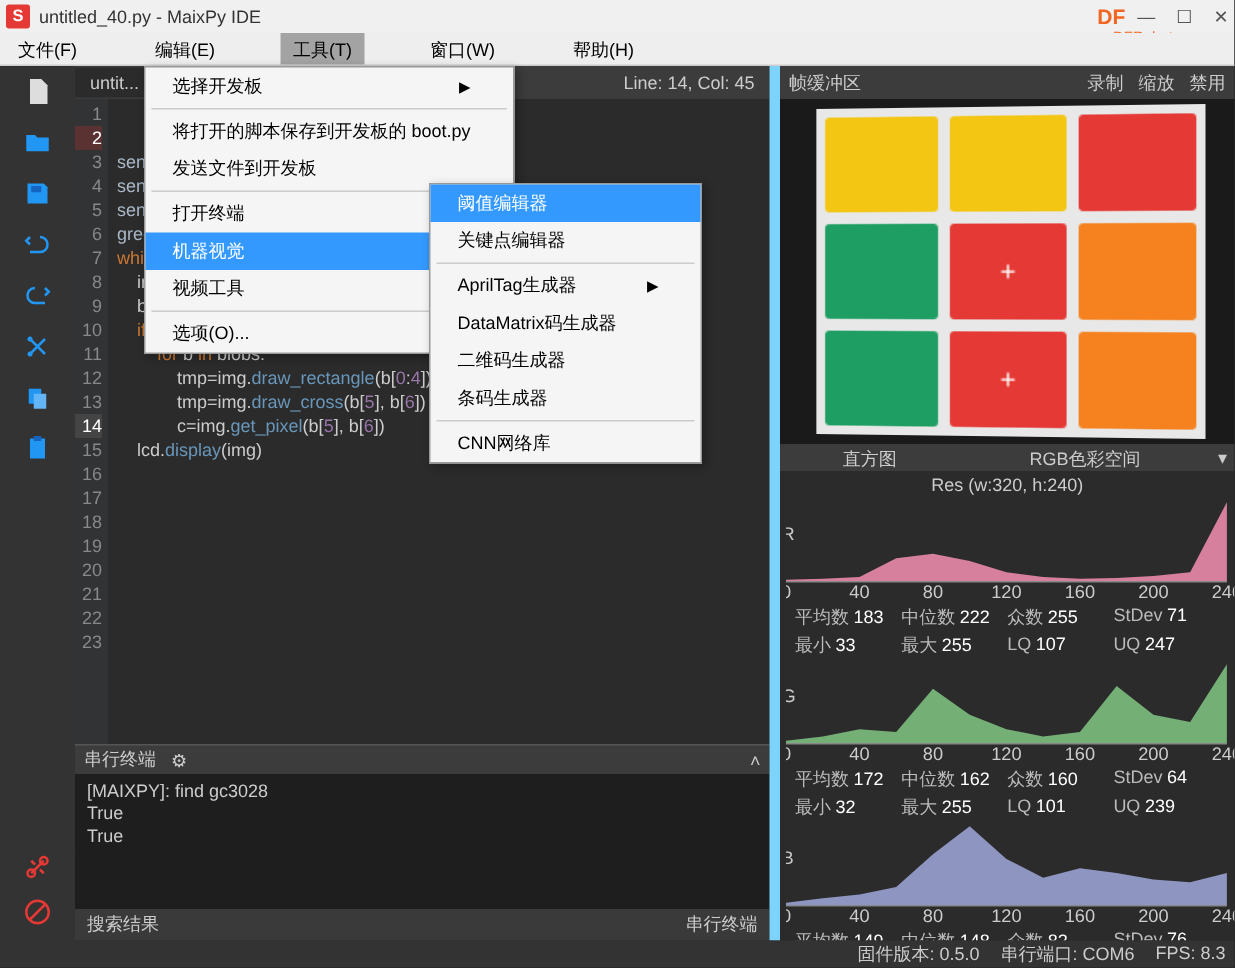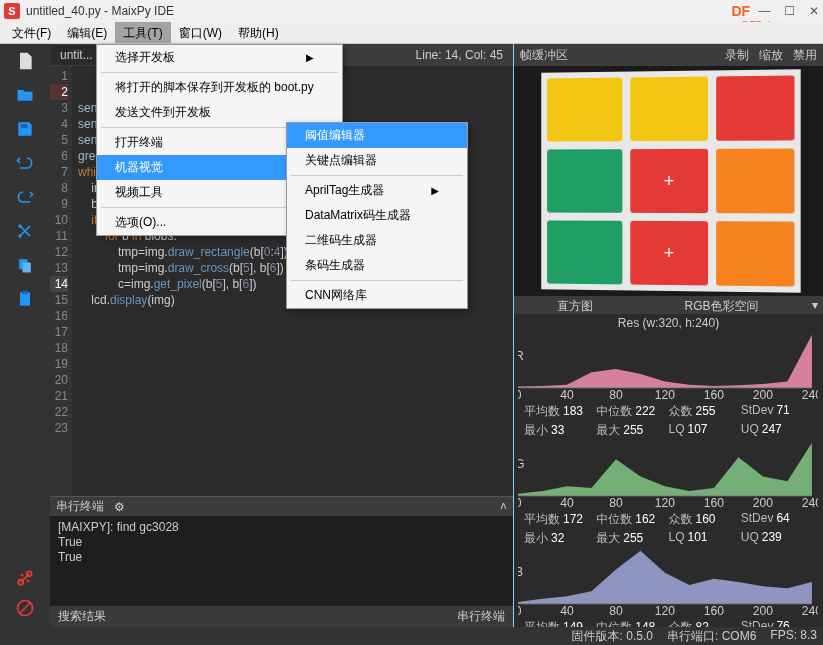--- a/index.html
+++ b/index.html
@@ -2,21 +2,21 @@
 <html><head>
 <meta charset="utf-8">
 <style>
 * { margin:0; padding:0; box-sizing:border-box; font-family:"Microsoft YaHei",Arial,sans-serif; font-size:12px; }
 body { width:823px; height:645px; background:#2b2b2b; overflow:hidden; position:relative; }
 .title-bar { height:22px; background:#f0f0f0; display:flex; align-items:center; padding:0 4px; }
 .title-bar .logo { width:16px; height:16px; background:#e53935; color:#fff; display:flex; align-items:center; justify-content:center; font-weight:bold; margin-right:6px; border-radius:2px; font-size:11px; }
 .title-bar .title { color:#333; flex:1; }
 .title-bar .df { color:#f26522; font-weight:bold; font-size:14px; margin-right:8px; }
 .title-bar .win-btns { display:flex; gap:14px; color:#555; }
-.menu-bar { height:22px; background:#eee; display:flex; align-items:stretch; padding:0 4px; border-bottom:1px solid #ccc; position:relative; }
+.menu-bar { height:22px; background:#eee; display:flex; align-items:stretch; padding:0 4px; border-bottom:1px solid #ccc; position:relative;gap:36px; }
 .menu-item { padding:3px 8px; cursor:pointer; }
 .menu-item.active { background:#a3a3a3; }
 .df-url { position:absolute; top:20px; right:6px; color:#f26522; font-size:10px; }
 .dropdown { position:absolute; background:#f5f5f5; border:1px solid #999; box-shadow:2px 2px 6px rgba(0,0,0,0.3); z-index:100; }
 .dropdown-item { padding:4px 28px 4px 18px; display:flex; justify-content:space-between; align-items:center; white-space:nowrap; cursor:pointer; min-width:180px; }
 .dropdown-item.hover { background:#3399ff; color:#fff; }
 .dropdown-sep { height:1px; background:#ccc; margin:2px 4px; }
 .arrow-r { font-size:10px; }
 .dd1 { top:44px; left:96px; }
 .dd2 { top:122px; left:286px; min-width:140px; }
@@ -37,21 +37,21 @@
 .c-kw { color:#cc7832; }
 .c-fn { color:#6897bb; }
 .c-cm { color:#cc7832; }
 .c-var { color:#a9b7c6; }
 .c-prop { color:#94558d; }
 .c-purp { color:#9876aa; }
 .terminal-hdr { height:20px; background:#3c3c3c; display:flex; align-items:center; padding:0 6px; color:#ccc; gap:10px; border-top:1px solid #555;}
 .terminal { height:90px; background:#1e1e1f; color:#ccc; padding:4px 8px; font-family:Consolas,monospace; line-height:15px; }
 .bottom-strip { display:flex; background:#3a3a3a; color:#ccc;justify-content:space-between; }
 .bottom-strip span { padding:2px 8px; }
-.right-panel { width:310px; background:#2b2b2b; display:flex; flex-direction:column; border-left:1px solid #7dd3fc; }
+.right-panel { width:310px; background:#2b2b2b; display:flex; flex-direction:column; border-left:7px solid #7dd3fc; }
 .cam-hdr { height:22px; background:#3c3c3c; display:flex; align-items:center; padding:0 6px; color:#ccc; gap:10px; }
 .cam-hdr span:first-child { flex:1; }
 .cam-view { height:230px; background:#1a1a1a; position:relative; display:flex; align-items:center; justify-content:center; }
 .rubik { width:260px; height:220px; display:grid; grid-template-columns:repeat(3,1fr); grid-template-rows:repeat(3,1fr); gap:8px; padding:6px; background:#e8e8e8; transform:perspective(600px) rotateY(-4deg); }
 .face { border-radius:3px; display:flex; align-items:center; justify-content:center; color:#fff; font-size:18px; }
 .hist-hdr { height:18px; background:#3c3c3c; display:flex; color:#ccc; }
 .hist-hdr span { flex:1; text-align:center; padding:2px 0; }
 .res-line { text-align:center; color:#ccc; padding:2px 0; }
 .charts { flex:1; overflow:hidden; }
 .chart-blk { padding:0 4px; }

